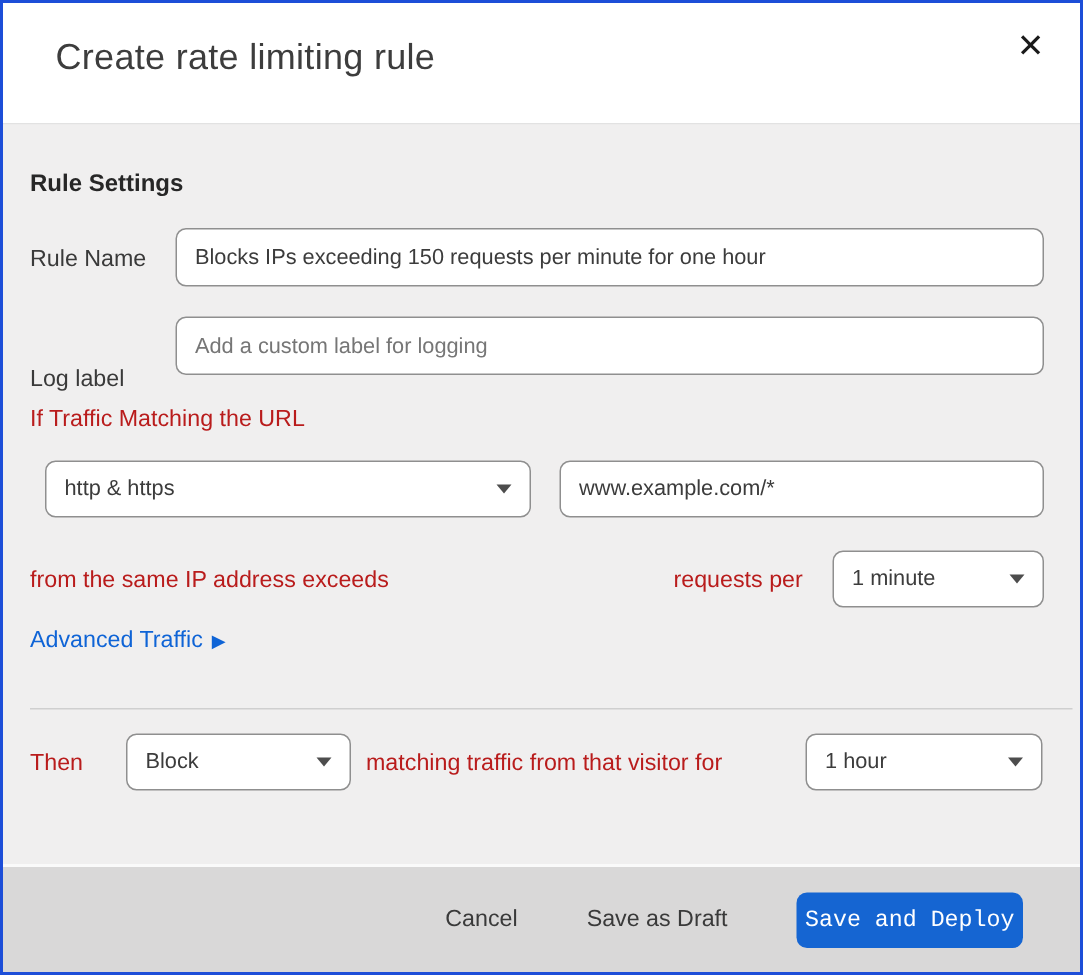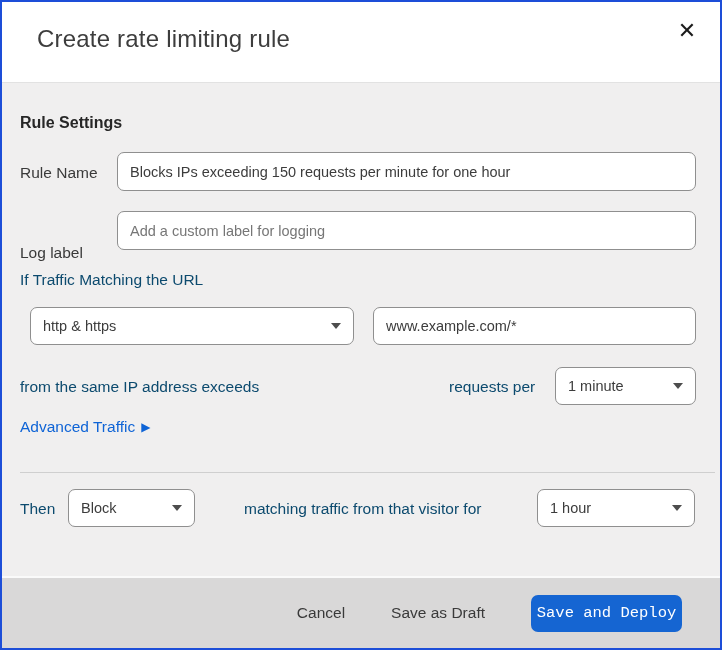--- a/index.html
+++ b/index.html
@@ -32,21 +32,21 @@
     display: flex; align-items: center; justify-content: center;
     cursor: pointer; background: none; border: none; line-height: 1;
   }
   
   .body { position: absolute; left: 0; top: 82px; width: 100%; height: 494px; }
   .section-title {
     position: absolute; left: 18px; top: 30px;
     font-size: 16px; font-weight: 700; color: #272727;
   }
   .label { font-size: 15.5px; color: #3a3a3a; }
-  .static-text { font-size: 15.5px; color: #0c4a6e; }
+  .static-text { font-size: 15.5px; color: #b91c1c; }
   .text-input, .select-box {
     background: #ffffff;
     border: 1px solid #8f8f8f;
     border-radius: 7px;
     font-family: Liberation Sans, sans-serif;
     font-size: 14.5px; color: #3c3c3c;
     padding: 16px 12px;
     outline: none;
   }
   .text-input::placeholder { color: #767676; }
@@ -78,21 +78,21 @@
     position: absolute; left: 18px; top: 334px;
     font-size: 15.5px; color: #0f64d6; cursor: pointer;
     display: flex; align-items: center; gap: 6px;
   }
   .advanced-arrow { font-size: 12px; color: #0f64d6; }
   .divider {
     position: absolute; left: 18px; right: 5px; top: 388px;
     height: 0; border-top: 1px solid #cfcfcf;
   }
   .lbl-then       { position: absolute; left: 18px;  top: 416px; }
-  .sel-action     { position: absolute; left: 66px;  top: 405px; width: 127px; height: 38px; }
+  .sel-action     { position: absolute; left: 82px;  top: 405px; width: 150px; height: 38px; }
   .txt-matching   { position: absolute; left: 242px; top: 416px; }
   .sel-duration   { position: absolute; left: 535px; top: 405px; width: 158px; height: 38px; }
   
   .footer {
     position: absolute; left: 0; bottom: 0; width: 100%; height: 72px;
     background: #d9d8d8;
     border-top: 2px solid #fafafa;
     display: flex; align-items: center; justify-content: flex-end;
     gap: 46px; padding-right: 38px;
   }

